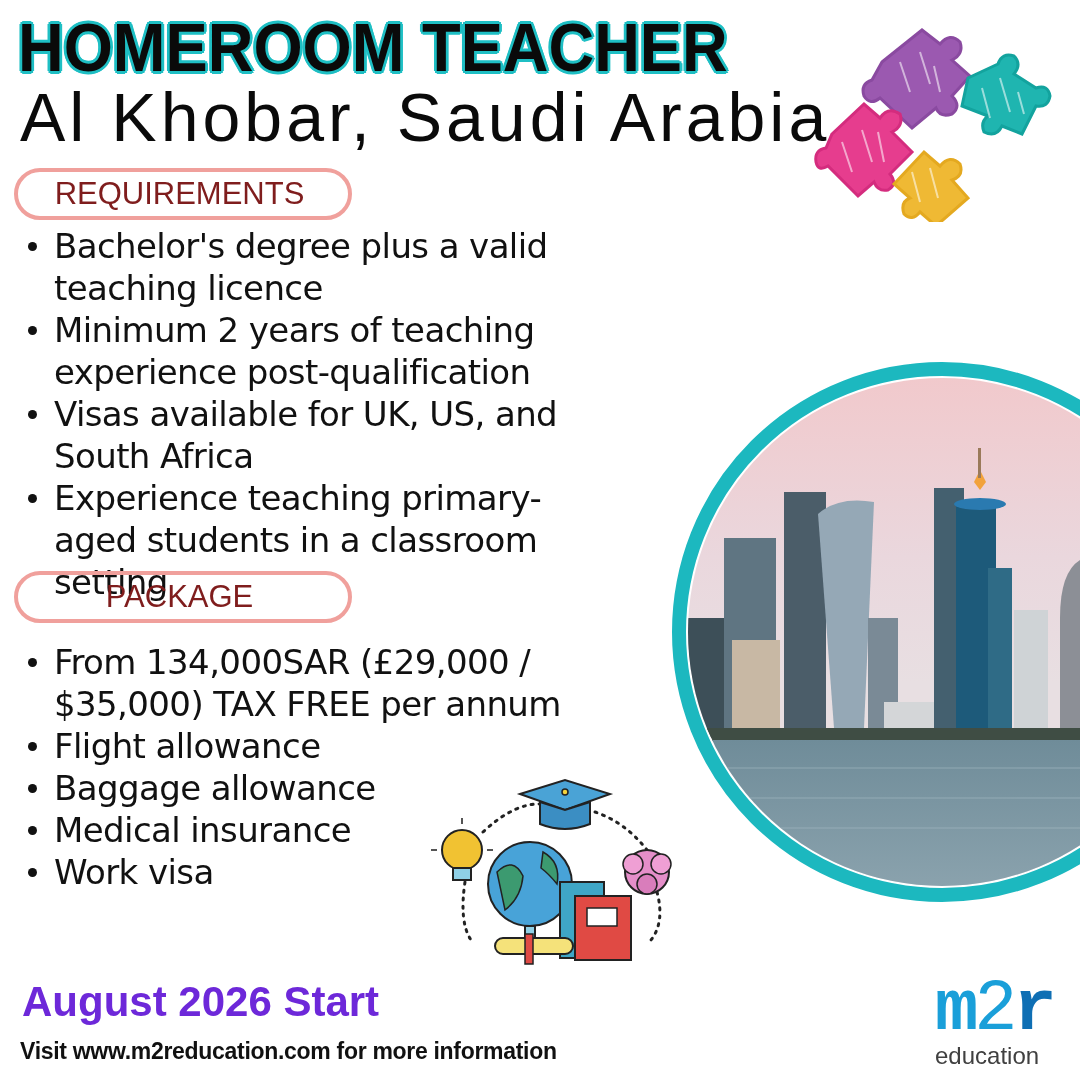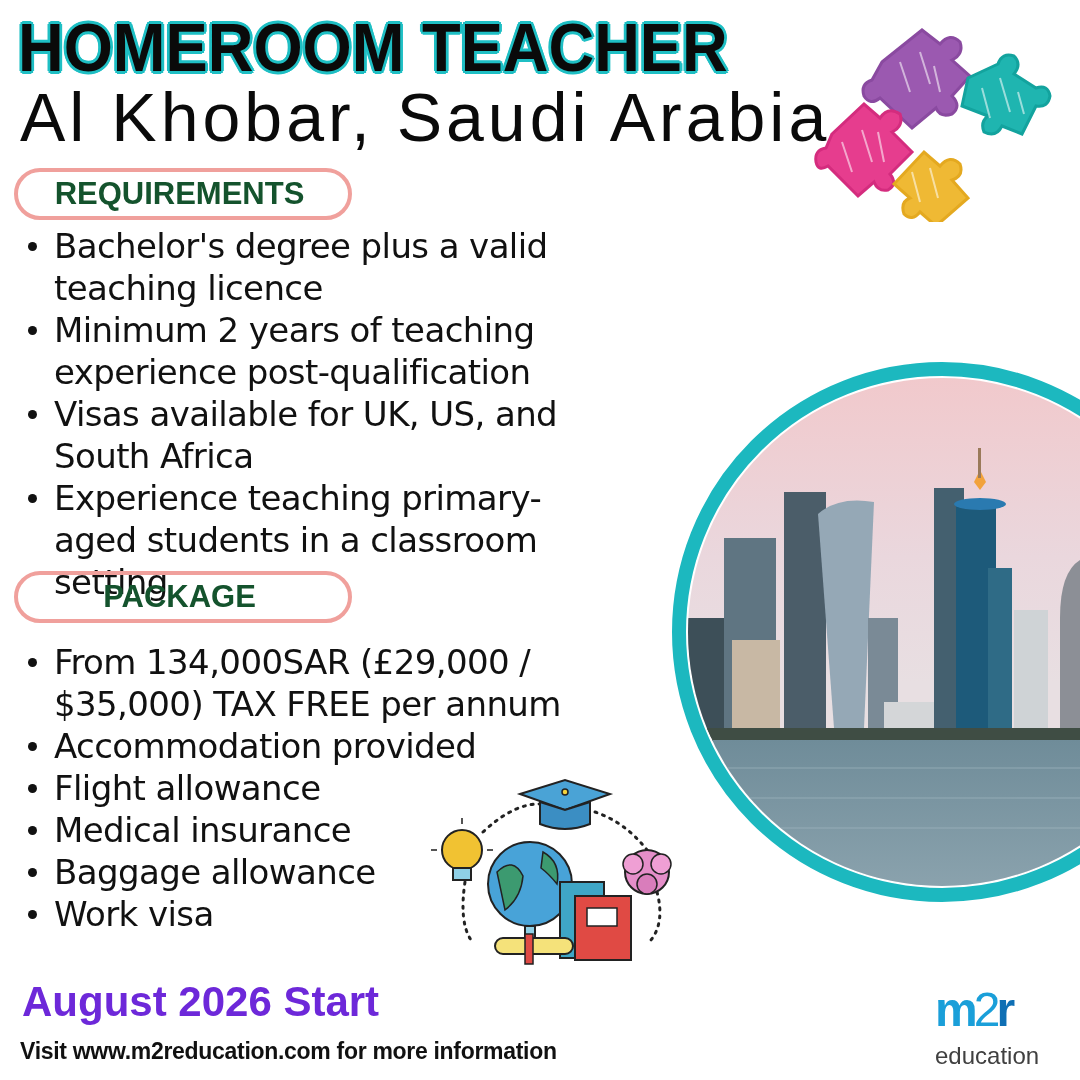--- a/index.html
+++ b/index.html
@@ -15,31 +15,31 @@
   .subtitle {
     position: absolute; left: 20px; top: 86px; margin: 0;
     font-family: "Liberation Sans", sans-serif; font-size: 68px; letter-spacing: 4px;
     color: #0a0a0a; line-height: 62px; font-weight: 400;
   }
   .pill {
     position: absolute; left: 14px; width: 338px; height: 52px;
     border: 4px solid #f0a09c; border-radius: 30px; box-sizing: border-box;
     display: flex; align-items: center; justify-content: center;
   }
-  .pill span { color: #14532d; font-weight: 700; font-size: 31px; letter-spacing: 0px; font-family: "Liberation Sans", sans-serif; padding-right: 18px; margin-left: 11px; }
+  .pill span { color: #7f1d1d; font-weight: 400; font-size: 31px; letter-spacing: 0px; font-family: "Liberation Sans", sans-serif; padding-right: 18px; margin-left: 11px; }
   ul.list { position: absolute; left: 22px; margin: 0; padding: 0; list-style: none; width: 580px; }
   ul.list li {
     position: relative; padding-left: 32px; font-size: 34px; line-height: 42px; color: #111;
     font-family: "DejaVu Sans", sans-serif; letter-spacing: -0.6px;
   }
   ul.list li::before { content: ""; position: absolute; left: 6px; top: 17px; width: 9px; height: 9px; border-radius: 50%; background: #111; }
   .start { position: absolute; left: 22px; top: 978px; font-weight: 700; font-size: 42px; color: #6d28d9; margin: 0; font-family: "Liberation Sans", sans-serif; }
   .visit { position: absolute; left: 16px; top: 1034px; font-size: 23px; color: #111; margin: 4px; font-family: "Liberation Sans", sans-serif; font-weight: 600; letter-spacing: -0.3px; }
   .logo { position: absolute; left: 933px; top: 988px; width: 125px; height: 80px; }
-  .logo .m2r { position: absolute; left: 2px; top: -14px; font-size: 48px; font-weight: 700; letter-spacing: -4px; font-family: Liberation Sans, sans-serif; line-height: 72px; text-align: right; }
+  .logo .m2r { position: absolute; left: 2px; top: -14px; font-size: 72px; font-weight: 700; letter-spacing: -4px; font-family: Liberation Mono, monospace; line-height: 72px; text-align: right; }
   .logo .m2r .m { color: #1a9fd9; }
   .logo .m2r .two { color: #1a9fd9; font-weight: 400; }
   .logo .m2r .r { color: #0f6fb4; }
   .logo .edu { position: absolute; left: 2px; top: 54px; font-size: 24px; color: #404040; font-family: "Liberation Sans", sans-serif; }
   .circle-wrap { position: absolute; left: 672px; top: 362px; width: 540px; height: 540px; border-radius: 50%; border: 14px solid #1cb8bf; box-sizing: border-box; background: #fff; }
   .circle-photo { position: absolute; left: 688px; top: 378px; width: 508px; height: 508px; border-radius: 50%; overflow: hidden; }
   .puzzle { position: absolute; left: 812px; top: 22px; width: 240px; height: 200px; }
   .edu-illus { position: absolute; left: 425px; top: 772px; width: 270px; height: 200px; }
 </style>
 </head>
@@ -77,24 +77,23 @@
   <li>Minimum 2 years of teaching experience post-qualification</li>
   <li>Visas available for UK, US, and South Africa</li>
   <li>Experience teaching primary-aged students in a classroom setting</li>
 </ul>
 
 <div class="pill" style="top:571px;">
   <span>PACKAGE</span>
 </div>
 <ul class="list" style="top:641px;">
   <li>From 134,000SAR (£29,000 / $35,000) TAX FREE per annum</li>
-  <li>Accommodation provided</li>
   <li>Flight allowance</li>
+  <li>Baggage allowance</li>
   <li>Medical insurance</li>
-  <li>Baggage allowance</li>
   <li>Work visa</li>
 </ul>
 
 <div class="circle-wrap"></div>
 <div class="circle-photo">
   <svg width="508" height="508" viewBox="0 0 508 508">
     <defs>
       <linearGradient id="sky" x1="0" y1="0" x2="0" y2="1">
         <stop offset="0" stop-color="#f1c9cc"></stop>
         <stop offset="0.35" stop-color="#ead7dd"></stop>

